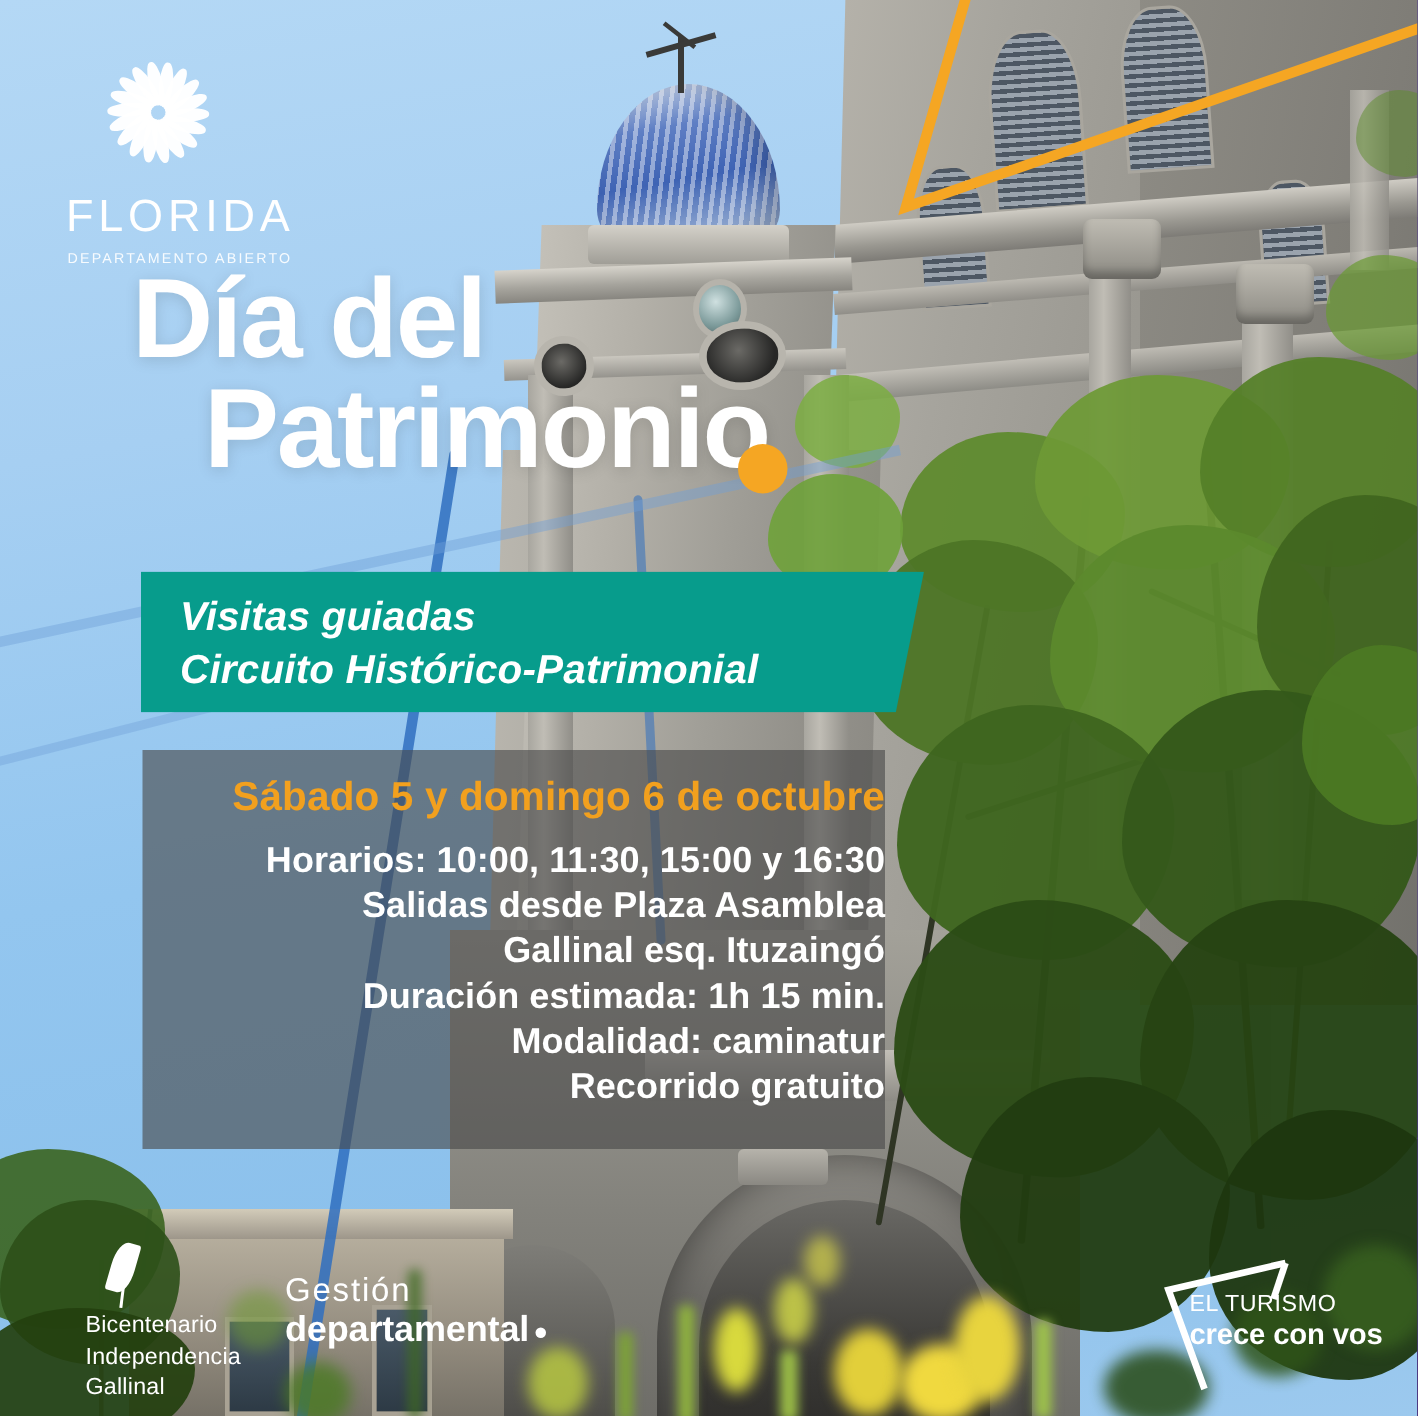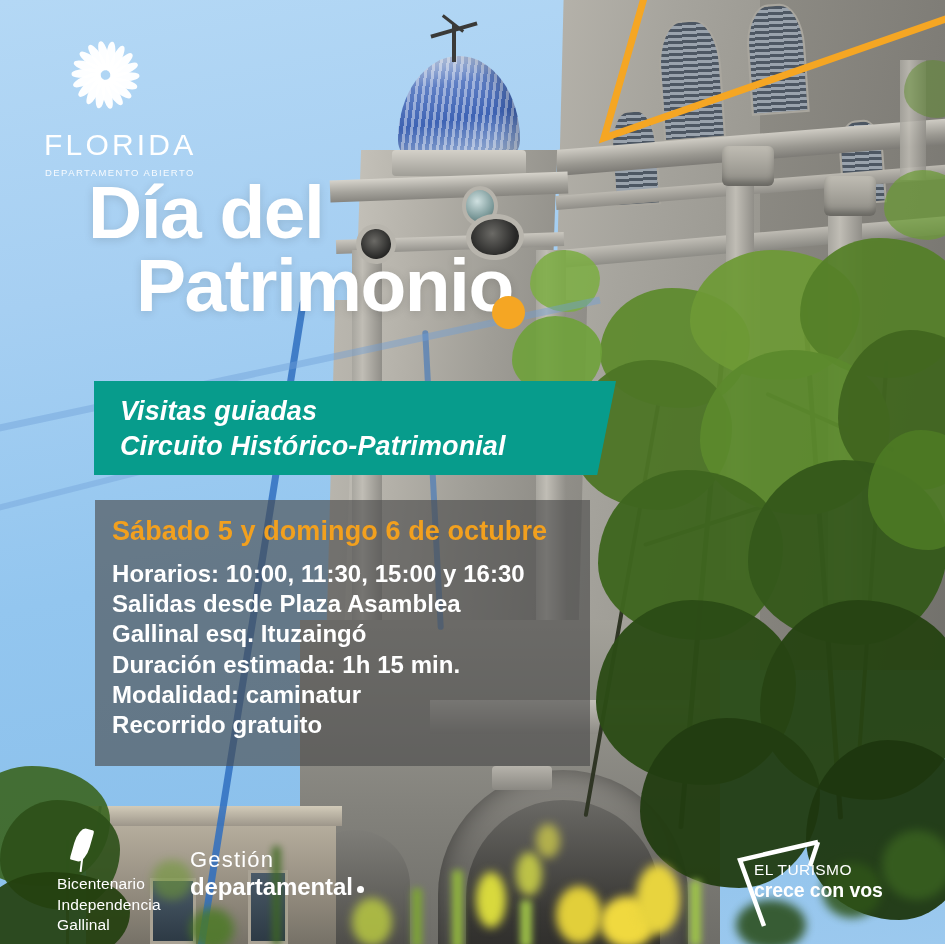--- a/index.html
+++ b/index.html
@@ -193,21 +193,21 @@
   }
   .banner-inner{padding:13px 0 0 26px;font-style:italic;}
   .banner-l1{font-size:27px;font-weight:bold;letter-spacing:.1px;line-height:1.28;}
   .banner-l2{font-size:27px;font-weight:bold;letter-spacing:.1px;line-height:1.28;}
 
   
   .details{
     position:absolute;left:95px;top:500px;width:495px;height:266px;
     background:rgba(72,72,72,.62);
   }
-  .details-inner{padding:16px 0 0 17px;}
+  .details-inner{padding:16px 0 0 17px;text-align:right;}
   .date{
     color:#f2a01e;font-weight:bold;font-size:27px;margin-bottom:12px;letter-spacing:.1px;
   }
   .dline{
     color:#fff;font-weight:bold;font-size:24px;line-height:1.26;letter-spacing:.05px;
   }
 
   
   .bicent{position:absolute;left:57px;top:828px;width:150px;color:#fff;}
   .bicent-mark{position:relative;width:30px;height:44px;margin-left:10px;}
@@ -219,21 +219,21 @@
     position:absolute;left:14px;top:20px;width:2.4px;height:24px;background:#fff;
     transform:rotate(7deg);
   }
   .bicent-txt{font-size:15.5px;line-height:1.33;letter-spacing:.15px;margin-top:2px;}
 
   .gestion{position:absolute;left:190px;top:848px;color:#fff;}
   .g1{font-size:22px;font-weight:300;letter-spacing:1.2px;line-height:1.1;}
   .g2{font-size:24px;font-weight:bold;letter-spacing:-.1px;line-height:1.15;margin-top:1px;}
   .gdot{display:inline-block;width:7px;height:7px;border-radius:50%;background:#fff;margin-left:4px;vertical-align:2px;}
 
-  .turismo{position:absolute;left:718px;top:838px;width:180px;height:92px;}
+  .turismo{position:absolute;left:757px;top:838px;width:180px;height:92px;}
   .turismo svg{position:absolute;left:0;top:0;}
   .t1{position:absolute;left:36px;top:23px;color:#fff;font-size:15.5px;letter-spacing:.4px;font-weight:400;}
   .t2{position:absolute;left:36px;top:41px;color:#fff;font-size:19.5px;font-weight:bold;letter-spacing:-.1px;}
 </style>
 </head>
 <body>
 
 <div class="poster">
 
   <div class="photo">

